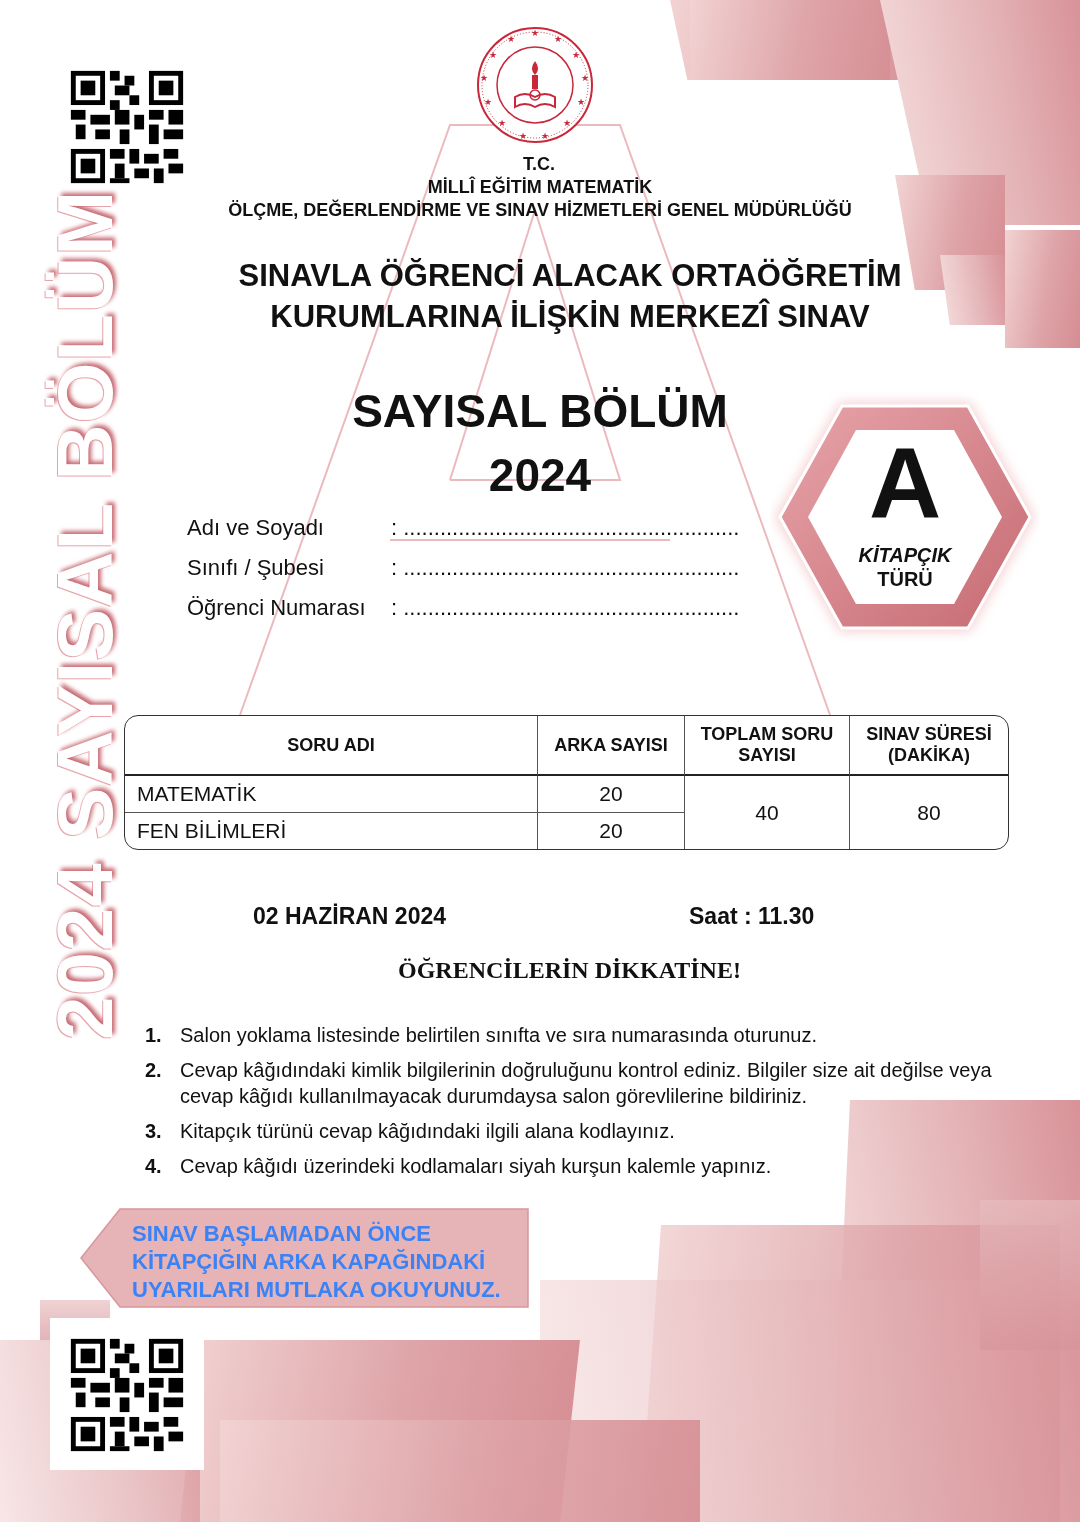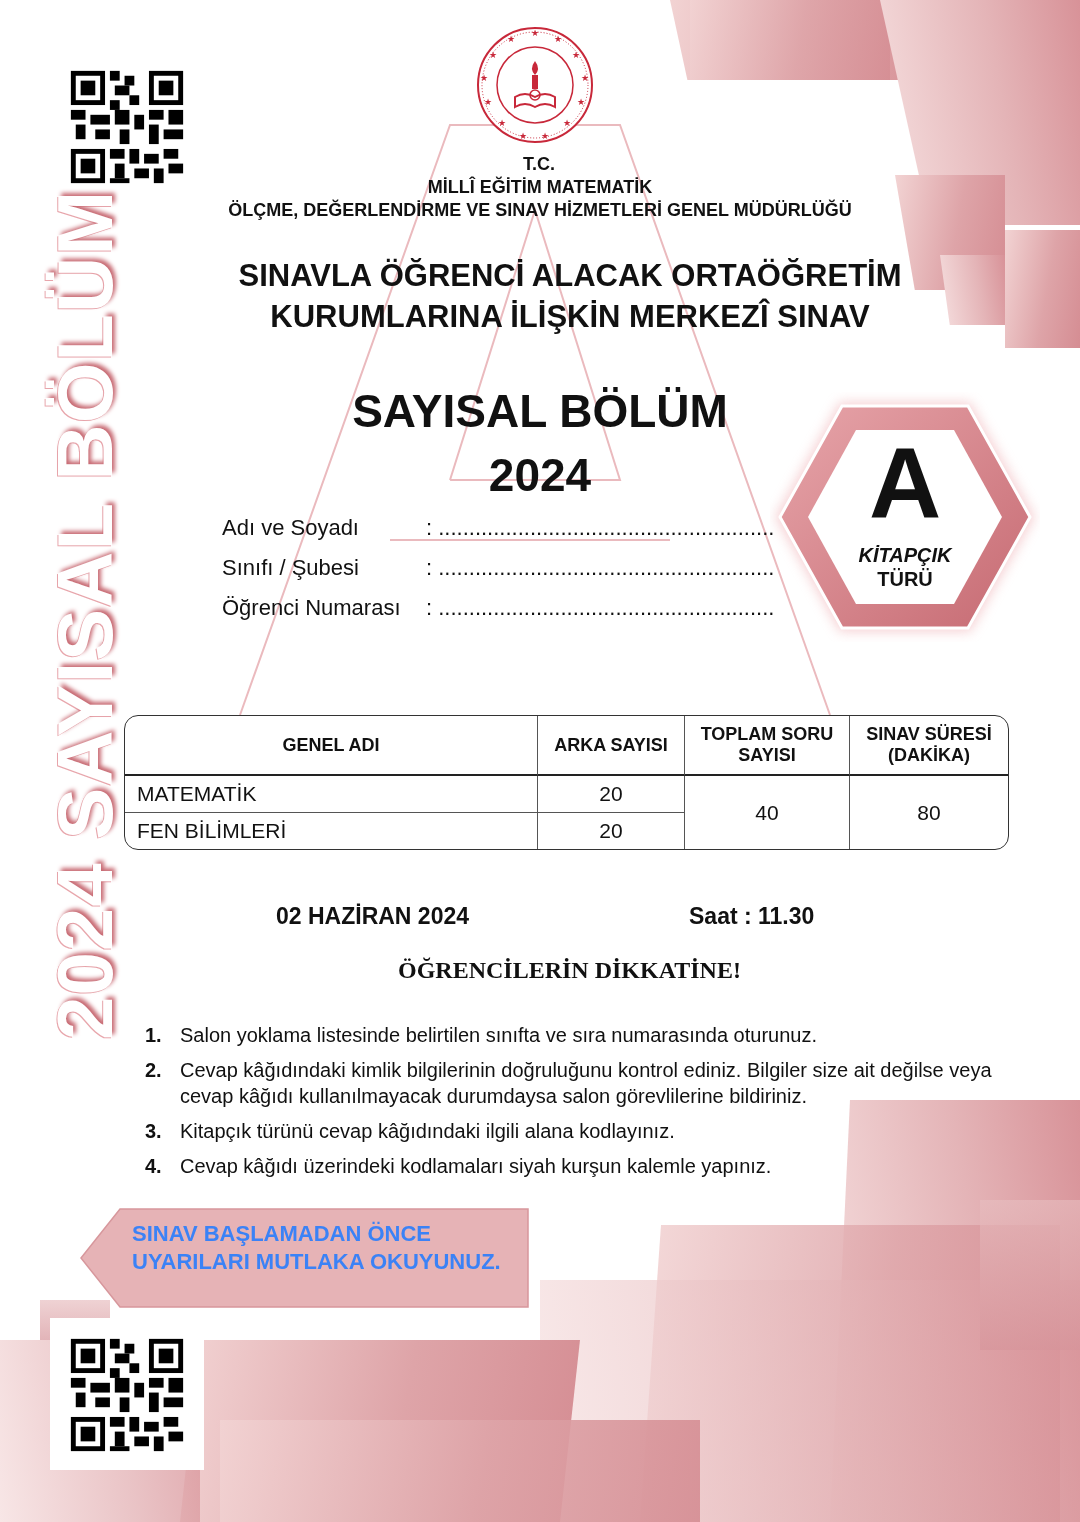--- a/index.html
+++ b/index.html
@@ -10,21 +10,21 @@
   .pink2{background:linear-gradient(80deg,#f6e0e0 0%,#e4b4b7 60%,#d89298 100%);}
   .pink3{background:linear-gradient(180deg,#e8bfc1 0%,#d6949a 100%);}
   .qr{position:absolute;background:#fff;}
   .qr svg{display:block;}
   .emblem{position:absolute;left:475px;top:25px;width:120px;height:120px;}
   .hdr{position:absolute;left:0;width:1080px;text-align:center;font-weight:bold;}
   .vert{position:absolute;left:40px;top:1040px;transform-origin:0 0;transform:rotate(-90deg);
         font-size:78px;font-weight:bold;color:#fff;letter-spacing:1px;white-space:nowrap;
         text-shadow:3px 3px 4px #c86a73, -1px -1px 0 #e8a7ad;}
   .fields{position:absolute;left:187px;top:508px;font-size:22px;}
-  .field-row{display:flex;height:40px;align-items:center;margin-left:35px;}
+  .field-row{display:flex;height:40px;align-items:center;}
   .field-row .lbl{width:204px;}
   .field-row .dots{letter-spacing:0px;}
   .hex{position:absolute;left:770px;top:392px;width:270px;height:250px;}
   .hex-text{position:absolute;left:0;width:100%;text-align:center;font-weight:bold;}
   table.exam{position:absolute;left:124px;top:715px;width:885px;border-collapse:separate;border-spacing:0;
              border:1.5px solid #333;border-radius:14px;font-size:21px;background:#fff;overflow:hidden;}
   table.exam th{font-weight:bold;font-size:18px;height:56px;border-bottom:2px solid #222;border-right:1px solid #555;}
   table.exam th:last-child{border-right:none;}
   table.exam td{height:34px;border-right:1px solid #555;}
   table.exam td.last{border-right:none;}
@@ -218,41 +218,41 @@
     <polygon points="86,38 184,38 232,125 184,212 86,212 38,125" fill="#fff"></polygon>
   </svg>
   <div class="hex-text" style="top:36px;font-size:100px;line-height:110px;">A</div>
   <div class="hex-text" style="top:152px;font-size:20px;font-style:italic;">KİTAPÇIK</div>
   <div class="hex-text" style="top:176px;font-size:20px;">TÜRÜ</div>
 </div>
 
 <table class="exam">
   <thead>
     <tr>
-      <th style="width:410px;">GENEL ADI</th>
+      <th style="width:410px;">SORU ADI</th>
       <th style="width:144px;">ARKA SAYISI</th>
       <th style="width:162px;">TOPLAM SORU SAYISI</th>
       <th>SINAV SÜRESİ (DAKİKA)</th>
     </tr>
   </thead>
   <tbody>
     <tr class="r1">
       <td class="name">MATEMATİK</td>
       <td class="c">20</td>
       <td class="c" rowspan="2" style="border-bottom:none;">40</td>
       <td class="c last" rowspan="2" style="border-bottom:none;">80</td>
     </tr>
     <tr>
       <td class="name">FEN BİLİMLERİ</td>
       <td class="c">20</td>
     </tr>
   </tbody>
 </table>
 
-<div class="date" style="left:253px;margin-left:23px;">02 HAZİRAN 2024</div>
+<div class="date" style="left:253px;">02 HAZİRAN 2024</div>
 <div class="date" style="left:689px;">Saat : 11.30</div>
 
 <div class="notice-title">ÖĞRENCİLERİN DİKKATİNE!</div>
 <ol class="rules">
   <li>
       <span class="n">1.</span>
       <span>Salon yoklama listesinde belirtilen sınıfta ve sıra numarasında oturunuz.</span>
     </li>
   <li>
       <span class="n">2.</span>
@@ -267,15 +267,16 @@
       <span>Cevap kâğıdı üzerindeki kodlamaları siyah kurşun kalemle yapınız.</span>
     </li>
 </ol>
 
 <div class="warn">
   <svg width="450" height="100" viewBox="0 0 450 100">
     <polygon points="40,1 448,1 448,99 40,99 1,50" fill="#e6b3b6" stroke="#d7979c" stroke-width="1.5"></polygon>
   </svg>
   <div class="txt">
     <div>SINAV BAŞLAMADAN ÖNCE</div>
+    <div>KİTAPÇIĞIN ARKA KAPAĞINDAKİ</div>
     <div>UYARILARI MUTLAKA OKUYUNUZ.</div>
   </div>
 </div>
 
 </body></html>

